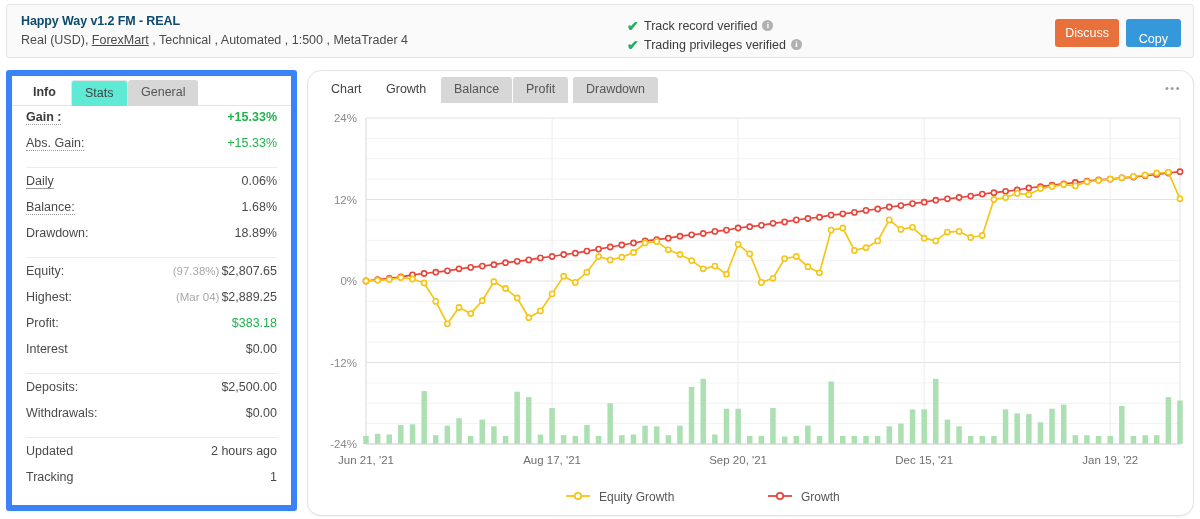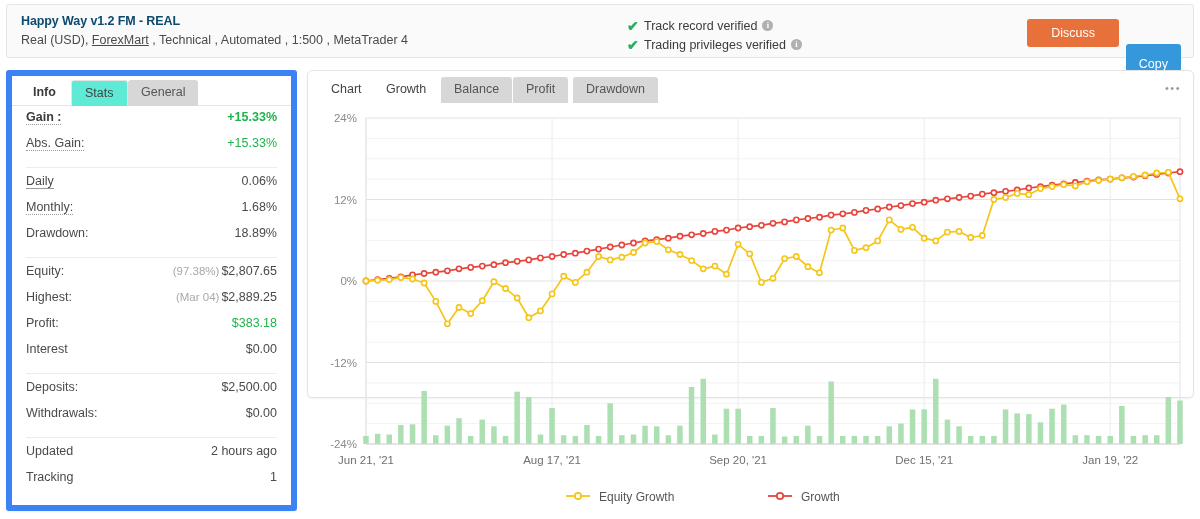--- a/index.html
+++ b/index.html
@@ -39,24 +39,24 @@
     display: inline-block; width: 11px; height: 11px; border-radius: 50%;
     background: #b0b0b0; color: #fff; font-size: 8.5px; font-weight: bold;
     text-align: center; line-height: 11px; margin-left: 5px;
     font-family: "Liberation Serif", serif;
   }
 
   .btn {
     position: absolute; top: 14px; height: 28px;
     border: none; border-radius: 3px; color: #fff;
     font-size: 12.5px; font-family: "Liberation Sans", sans-serif;
-    cursor: pointer; padding: 0 24px;
+    cursor: pointer; padding: 0 10px;
   }
   .btn-discuss { right: 74px; background: #e8703a; }
-  .btn-copy { right: 12px; background: #3498db; padding: 13px 13px; margin-top: 25px; }
+  .btn-copy { right: 12px; background: #3498db; padding: 13px 13px; }
 
   
   .left-panel {
     position: absolute; left: 6px; top: 70px; width: 291px; height: 441px;
     background: #fff; border: 6px solid #3b82f6; border-radius: 3px;
     box-shadow: 0 1px 2px rgba(0,0,0,0.06);
   }
   .tabbar { position: relative; height: 30px; border-bottom: 1px solid #e4e4e4; }
   .tab {
     position: absolute; top: 4px; height: 26px; line-height: 25px;
@@ -77,22 +77,22 @@
   .srow .lbl.solid { border-bottom: 1px solid #9a9a9a; text-align: center; }
   .srow .lbl.b { font-weight: bold; color: #3b3b3b; }
   .srow .val { color: #4a4a4a; }
   .srow .val.green { color: #22b24c; }
   .srow .val.green.b { font-weight: bold; }
   .srow .muted { color: #a8a8a8; font-size: 11.5px; margin-right: 2px; }
   .sep { height: 1px; background: #ececec; margin: 5px 0 6px 0; }
 
   
   .right-panel {
-    position: absolute; left: 307px; top: 70px; width: 887px; height: 328px;
-    background: #fff; border: 1px solid #e4e4e4; border-radius: 5px;
+    position: absolute; left: 307px; top: 70px; width: 887px; height: 446px;
+    background: #fff; border: 1px solid #e4e4e4; border-radius: 14px;
     box-shadow: 0 1px 2px rgba(0,0,0,0.06);
     text-align: center;
   }
   .ctabbar { position: relative; height: 31px; }
   .ctab {
     position: absolute; top: 6px; height: 26px; line-height: 25px;
     font-size: 12.5px; padding: 0 13px; cursor: pointer; color: #555;
     border-radius: 3px 3px 0 0;
   }
   .ctab.active { background: #fff; color: #444; }
@@ -150,21 +150,21 @@
         <span class="lbl dot">Abs. Gain:</span>
         <span class="val green">+15.33%</span>
       </div>
       <div class="sep"></div>
 
       <div class="srow">
         <span class="lbl solid">Daily</span>
         <span class="val">0.06%</span>
       </div>
       <div class="srow">
-        <span class="lbl dot">Monthly:</span>
+        <span class="lbl dot">Balance:</span>
         <span class="val">1.68%</span>
       </div>
       <div class="srow">
         <span class="lbl">Drawdown:</span>
         <span class="val">18.89%</span>
       </div>
       <div class="sep"></div>
 
       <div class="srow">
         <span class="lbl">Equity:</span>

